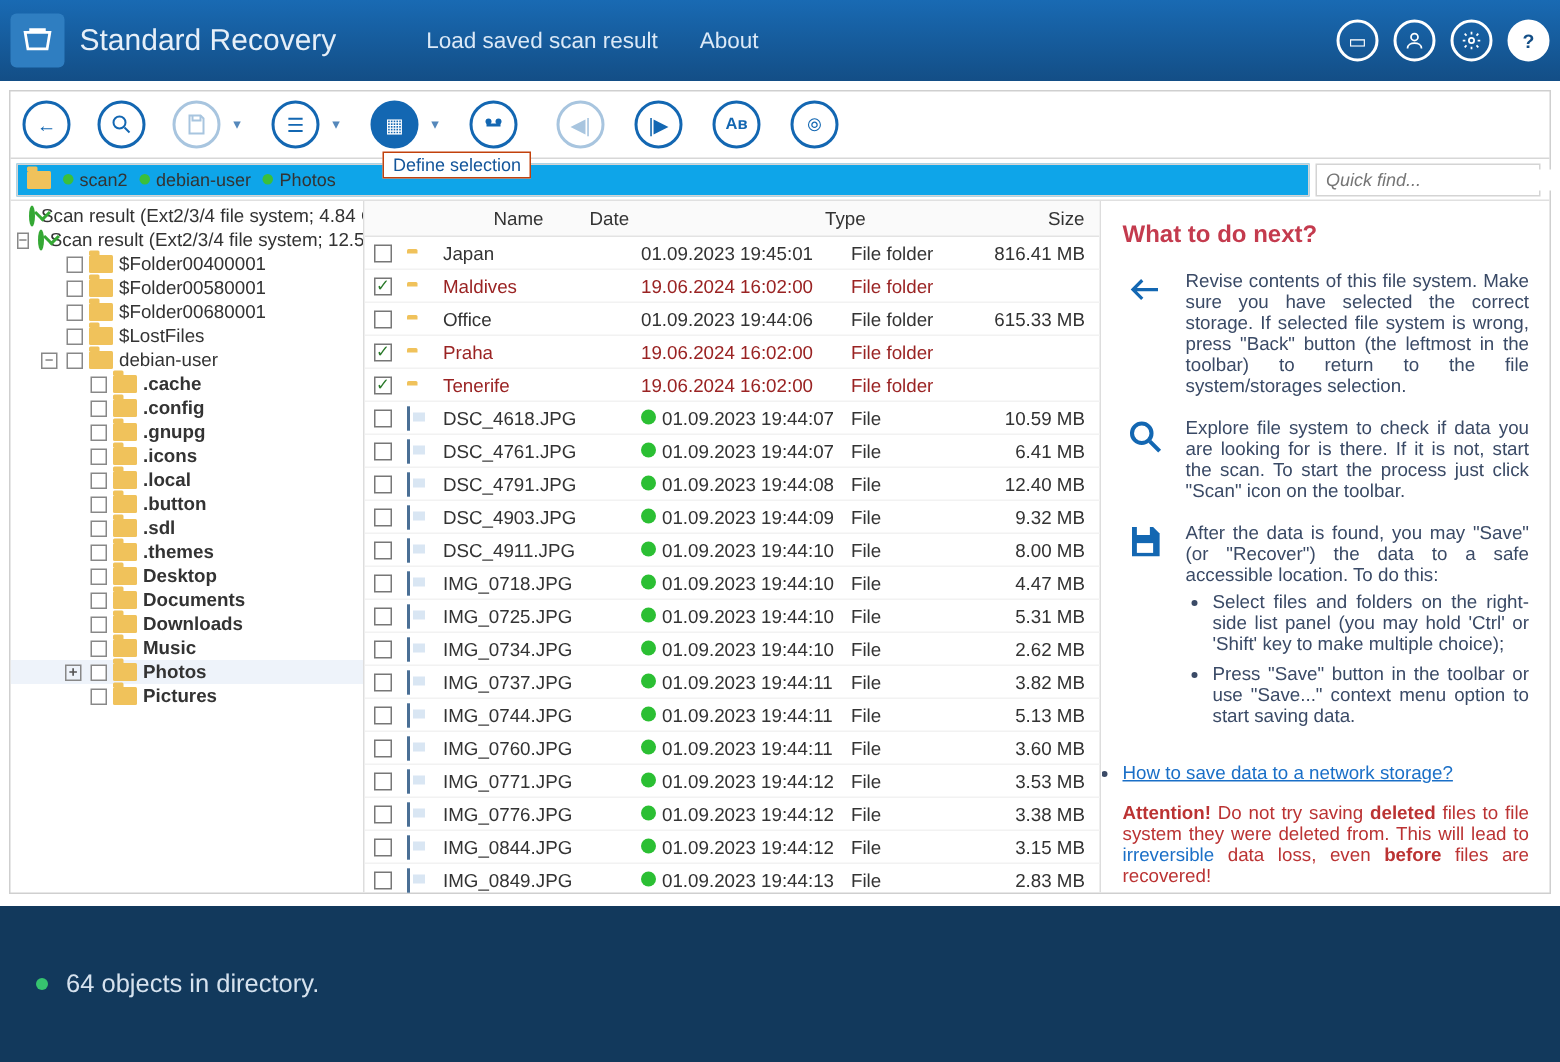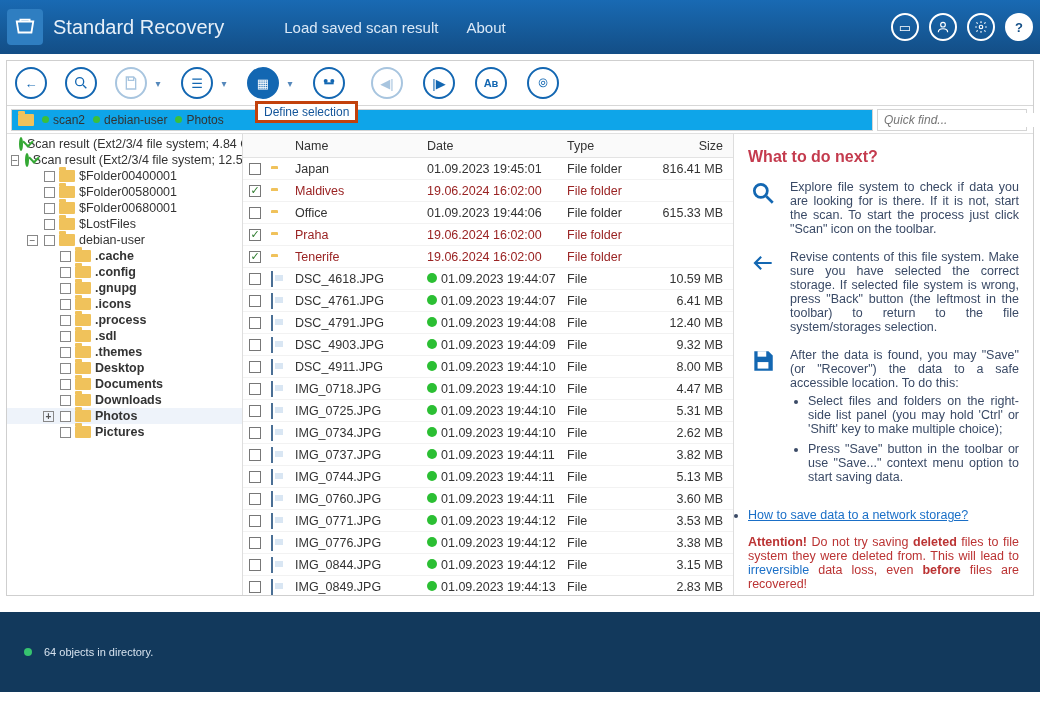--- a/index.html
+++ b/index.html
@@ -12,21 +12,21 @@
   .top-spacer { flex:1; }
   .top-icon { width:28px; height:28px; border:2px solid #fff; border-radius:50%; display:flex; align-items:center; justify-content:center; margin-left:10px; color:#fff; cursor:pointer; }
   .top-icon.solid { background:#fff; color:#134e86; }
   
   .outer { border:1px solid #cfcfcf; margin:6px 6px 0; height:536px; display:flex; flex-direction:column; }
   .toolbar { height:45px; border-bottom:1px solid #d7d7d7; display:flex; align-items:center; padding:0 8px; gap:6px; position:relative; }
   .tbtn { width:32px; height:32px; border:2px solid #1367b2; border-radius:50%; display:flex; align-items:center; justify-content:center; cursor:pointer; color:#1367b2; position:relative;}
   .tbtn.ghost { border-color:#a8c5df; color:#a8c5df; }
   .tbtn.active { background:#1367b2; color:#fff; }
   .dd-arrow { width:10px; text-align:center; color:#5588bb; font-size:10px; cursor:pointer;}
-  .tooltip { position:absolute; top:40px; left:248px; background:#fff; border:3px solid #c2410c; padding:1px 6px; font-size:12px; color:#13559a; z-index:4;}
+  .tooltip { position:absolute; top:40px; left:248px; background:#fff; border:1px solid #c2410c; padding:1px 6px; font-size:12px; color:#13559a; z-index:4;}
   
   .breadrow { height:28px; display:flex; align-items:center; border-bottom:1px solid #e0e0e0; }
   .crumb-wrap { flex:1; display:flex; align-items:center; gap:8px; padding:0 6px; border:1px solid #d4d4d4; height:22px; margin:3px 4px; background:#0ea5e9;}
   .crumb-item { display:flex; align-items:center; gap:4px; font-size:12px; color:#333;}
   .dot { width:7px; height:7px; border-radius:50%; background:#3bbf3b; }
   .qf { width:150px; height:22px; margin:3px 6px 3px 0; border:1px solid #d4d4d4; display:flex; align-items:center;}
   .qf input { flex:1; border:none; outline:none; font-style:italic; color:#999; font-size:12px; padding:0 6px;}
   
   .split { flex:1; display:flex; overflow:hidden;}
   .tree { width:236px; border-right:1px solid #ddd; overflow:auto; font-size:12.5px; padding:2px 0 20px;}
@@ -34,21 +34,21 @@
   .tree-item .exp { width:11px; height:11px; border:1px solid #888; display:flex; align-items:center; justify-content:center; font-size:10px; color:#555; margin-right:2px; cursor:pointer;}
   .tree-item.noexp .exp{visibility:hidden;}
   .tree-item.indent1 { padding-left:20px;}
   .tree-item.indent2 { padding-left:36px;font-weight:bold;}
   .tree-item.sel { background:#eef3fa; }
   .chk { width:11px; height:11px; border:1px solid #888; background:#fff;}
   .scan-ic { width:14px; height:14px; border:2px solid #34a834; border-radius:50%; position:relative; }
   .scan-ic::after{content:'';position:absolute;left:3px;top:-1px;width:6px;height:6px;border-left:2px solid #34a834;border-bottom:2px solid #34a834;transform:rotate(-45deg);}
   
   .filewrap { flex:1; display:flex; flex-direction:column; overflow:hidden; position:relative;}
-  .header-row { display:flex; border-bottom:1px solid #e3e3e3; height:24px; align-items:center; background:#fafafa; font-size:12.5px; color:#333; padding-left:6px;}
+  .header-row { display:flex; border-bottom:1px solid #e3e3e3; height:24px; align-items:center; background:#fafafa; font-size:12.5px; color:#333; padding-left:6px;gap:17px;}
   .col-chk{width:22px;} .col-ic{width:24px;}
   .col-name{flex:1;} .col-date{width:140px;} .col-type{width:80px;} .col-size{width:86px; text-align:right; padding-right:10px;}
   .rows { overflow:auto; flex:1;}
   .row { display:flex; align-items:center; height:22px; font-size:12.5px; padding-left:6px; border-bottom:1px solid #f2f2f2;}
   .row.checked { color:#9a2323;}
   .row .status-dot{width:10px;height:10px;border-radius:50%; background:#2bbf33; margin-right:4px; display:inline-block;}
   .file-ic{width:16px;height:14px;background:#6a8fb5;border:1px solid #4a6f95;position:relative;}
   .file-ic::after{content:'';position:absolute;left:3px;top:3px;width:8px;height:6px;background:#d9e6f3;}
   .fold-ic{width:16px;height:12px;background:#f0c25b;border-radius:1px; position:relative;}
   .fold-ic::before{content:'';position:absolute;left:0;top:-3px;width:7px;height:3px;background:#f0c25b;border-radius:1px 1px 0 0;}
@@ -56,21 +56,21 @@
   
   .help { width:300px; border-left:1px solid #ddd; padding:10px 14px; font-size:12.5px; color:#334; overflow:auto;}
   .help h2{color:#c43b4e; font-size:16px; font-weight:600; margin:4px 0 14px;}
   .help-step { display:flex; gap:12px; margin-bottom:14px; text-align:justify; color:#3a4a66;}
   .help-step .ic { width:30px; flex-shrink:0; color:#1367b2; display:flex; align-items:flex-start; justify-content:center;}
   .help ul{margin:4px 0 10px 18px; padding:0; color:#3a4a66;}
   .help li{margin-bottom:6px; text-align:justify;}
   .help a{color:#1a6fc7;}
   .att-head{color:#b33;} .att-b{font-weight:bold;}
   
-  .status { position:absolute; bottom:16px; left:0; right:0; height:80px; background:#12395c; color:#d6e2ee; display:flex; align-items:center; padding:0 24px; gap:12px; font-size:11px;}
+  .status { position:absolute; bottom:0; left:0; right:0; height:104px; background:#12395c; color:#d6e2ee; display:flex; align-items:center; padding:0 24px; gap:12px; font-size:17px;}
   .status .sdot{width:8px;height:8px;border-radius:50%;background:#36c36f;}
   
   .tree::-webkit-scrollbar, .rows::-webkit-scrollbar, .help::-webkit-scrollbar{width:14px;height:14px;}
   .tree::-webkit-scrollbar-thumb,.rows::-webkit-scrollbar-thumb{background:#c8c8c8;}
 </style>
 </head>
 <body>
 
 <div class="topbar">
   <div class="logo">
@@ -235,21 +235,27 @@
       <div class="tree-item indent2 noexp">
           <span class="exp"></span>
           <span class="chk"></span>
           <span class="fold-ic"></span>
           <span>.icons</span>
         </div>
       <div class="tree-item indent2 noexp">
           <span class="exp"></span>
           <span class="chk"></span>
           <span class="fold-ic"></span>
-          <span>.process</span>
+          <span>.local</span>
+        </div>
+      <div class="tree-item indent2 noexp">
+          <span class="exp"></span>
+          <span class="chk"></span>
+          <span class="fold-ic"></span>
+          <span>.button</span>
         </div>
       <div class="tree-item indent2 noexp">
           <span class="exp"></span>
           <span class="chk"></span>
           <span class="fold-ic"></span>
           <span>.sdl</span>
         </div>
       <div class="tree-item indent2 noexp">
           <span class="exp"></span>
           <span class="chk"></span>
@@ -266,20 +272,26 @@
           <span class="exp"></span>
           <span class="chk"></span>
           <span class="fold-ic"></span>
           <span>Documents</span>
         </div>
       <div class="tree-item indent2 noexp">
           <span class="exp"></span>
           <span class="chk"></span>
           <span class="fold-ic"></span>
           <span>Downloads</span>
+        </div>
+      <div class="tree-item indent2 noexp">
+          <span class="exp"></span>
+          <span class="chk"></span>
+          <span class="fold-ic"></span>
+          <span>Music</span>
         </div>
       <div class="tree-item indent2 sel">
           <span class="exp">+</span>
           <span class="chk"></span>
           <span class="fold-ic"></span>
           <span>Photos</span>
         </div>
       <div class="tree-item indent2 noexp">
           <span class="exp"></span>
           <span class="chk"></span>
@@ -498,34 +510,34 @@
             <div class="col-type">File</div>
             <div class="col-size">2.83 MB</div>
           </div>
         </div>
     </div>
 
     <div class="help">
       <h2>What to do next?</h2>
       <div class="help-step">
         <div class="ic">
+            <svg width="26" height="26" viewBox="0 0 24 24" fill="#1367b2">
+              <path d="M20 11H7l4-4-1.4-1.4L3.2 12l6.4 6.4L11 17l-4-4h13z"></path>
+            </svg>
+          </div>
+        <div>Revise contents of this file system. Make sure you have selected the correct storage. If selected file system is wrong, press "Back" button (the leftmost in the toolbar) to return to the file system/storages selection.</div>
+      </div>
+      <div class="help-step">
+        <div class="ic">
             <svg width="26" height="26" viewBox="0 0 24 24" fill="none" stroke="#1367b2" stroke-width="2.5">
               <circle cx="10" cy="10" r="6"></circle>
               <path d="M21 21l-6-6"></path>
             </svg>
           </div>
         <div>Explore file system to check if data you are looking for is there. If it is not, start the scan. To start the process just click "Scan" icon on the toolbar.</div>
-      </div>
-      <div class="help-step">
-        <div class="ic">
-            <svg width="26" height="26" viewBox="0 0 24 24" fill="#1367b2">
-              <path d="M20 11H7l4-4-1.4-1.4L3.2 12l6.4 6.4L11 17l-4-4h13z"></path>
-            </svg>
-          </div>
-        <div>Revise contents of this file system. Make sure you have selected the correct storage. If selected file system is wrong, press "Back" button (the leftmost in the toolbar) to return to the file system/storages selection.</div>
       </div>
       <div class="help-step">
         <div class="ic">
             <svg width="26" height="26" viewBox="0 0 24 24" fill="#1367b2">
               <path d="M4 3h13l4 4v14H4z"></path>
               <rect x="7" y="3" width="8" height="5" fill="#fff"></rect>
               <rect x="7" y="13" width="10" height="6" fill="#fff"></rect>
             </svg>
           </div>
         <div>

